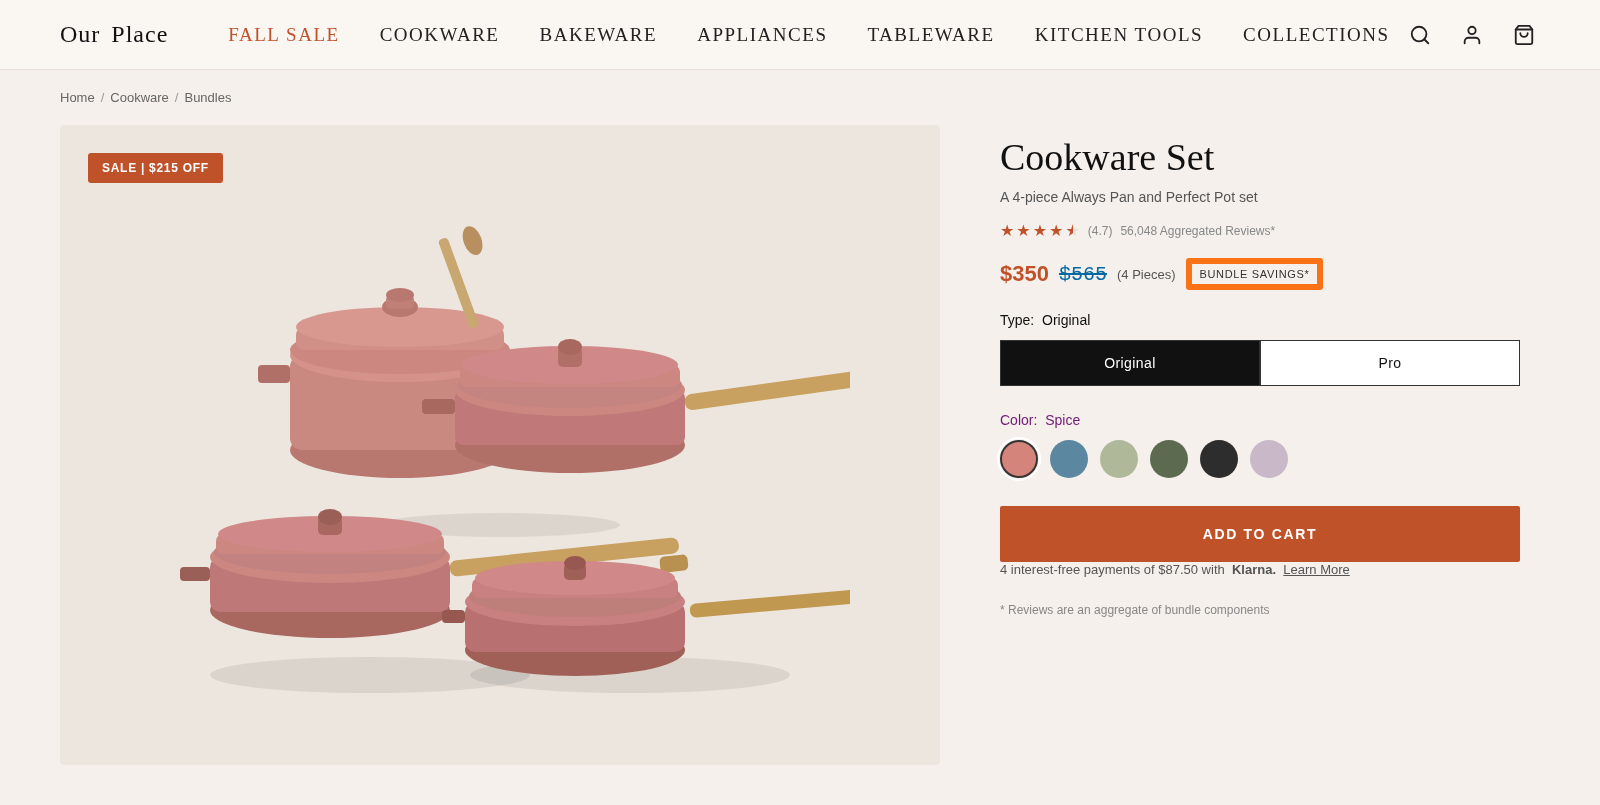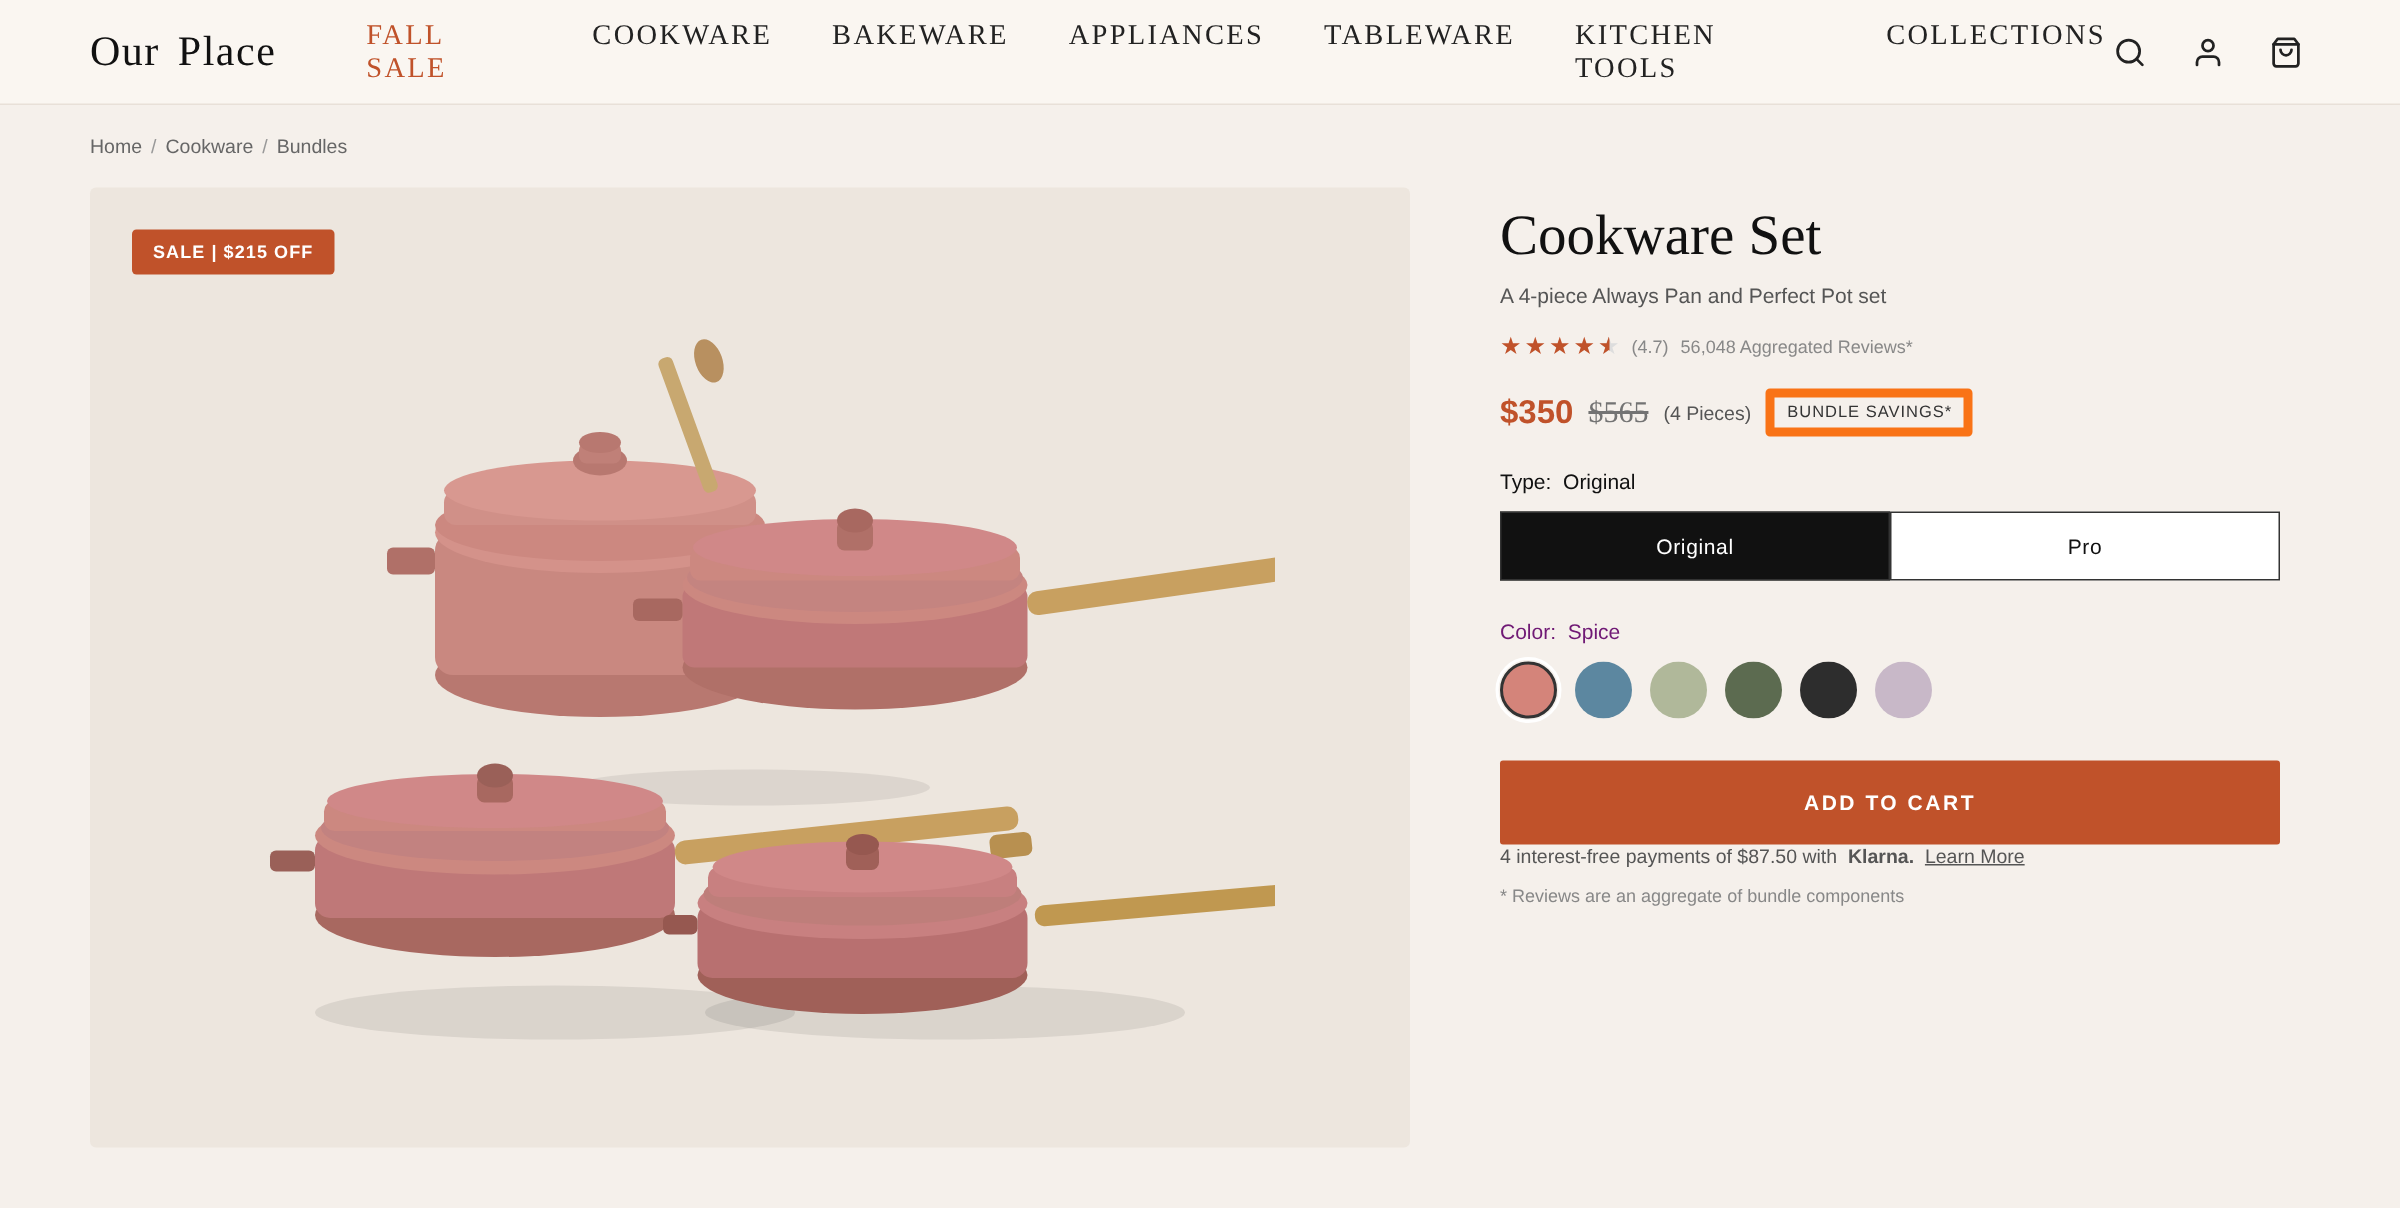--- a/index.html
+++ b/index.html
@@ -16,21 +16,21 @@
     .navbar {
       background: #faf6f1;
       border-bottom: 1px solid #e8e0d8;
       display: flex;
       align-items: center;
       padding: 0 60px;
       height: 70px;
       position: relative;
     }
     .navbar-logo {
-      font-size: 28px;
+      font-size: 24px;
       font-family: 'Georgia', serif;
       font-weight: 700;
       color: #111;
       letter-spacing: 1px;
       margin-right: 60px;
       white-space: nowrap;
     }
     .navbar-logo span {
       font-weight: 300;
     }
@@ -180,23 +180,23 @@
       gap: 10px;
       margin-bottom: 22px;
     }
     .price-current {
       font-family: Arial, sans-serif;
       font-size: 22px;
       font-weight: 700;
       color: #c0522a;
     }
     .price-original {
-      font-family: Liberation Serif, serif;
+      font-family: Liberation Mono, monospace;
       font-size: 20px;
-      color: #737373;
+      color: #0369a1;
       text-decoration: line-through;
     }
     .price-pieces {
       font-family: Arial, sans-serif;
       font-size: 13px;
       color: #555;
     }
     .bundle-badge {
       border: 6px solid #f97316;
       border-radius: 3px;
@@ -284,21 +284,21 @@
       text-transform: uppercase;
       cursor: pointer;
       border-radius: 2px;
       margin-bottom: 0;
     }
 
     .klarna-text {
       font-family: Arial, sans-serif;
       font-size: 13px;
       color: #555;
-      margin-bottom: 12px;
+      margin-bottom: 26px;
     }
     .klarna-text a {
       color: #555;
       text-decoration: underline;
     }
     .klarna-text strong {
       font-weight: 700;
     }
     .reviews-note {
       font-family: Arial, sans-serif;

